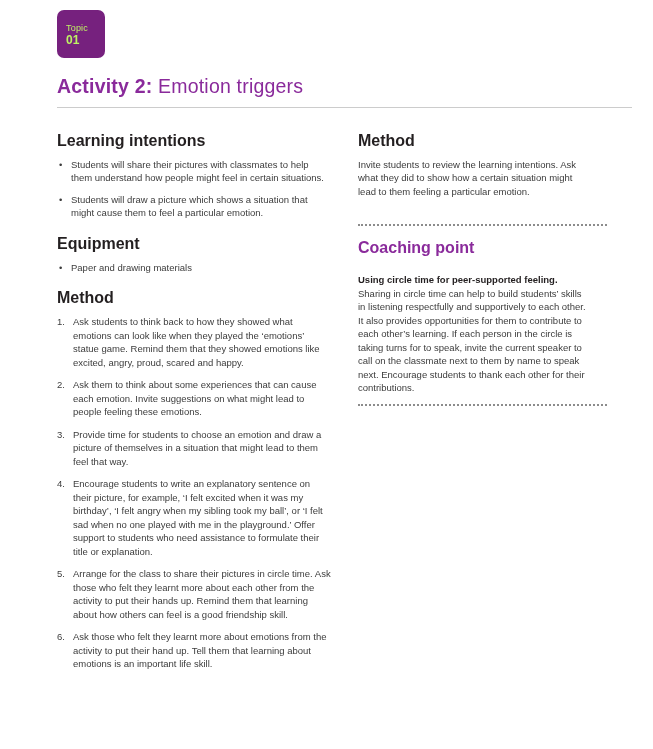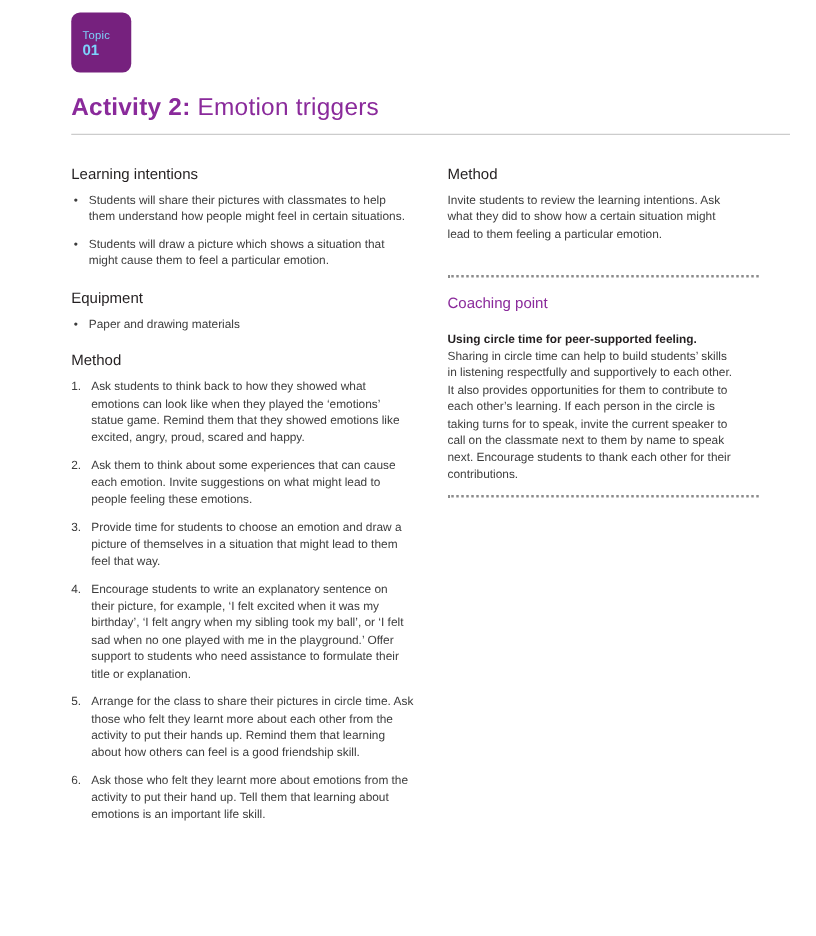--- a/index.html
+++ b/index.html
@@ -11,21 +11,21 @@
     box-sizing: border-box;
     padding: 10px 21px 0 57px;
     background: #ffffff;
     overflow: hidden;
   }
   .badge {
     width: 48px;
     height: 48px;
     background: #76217e;
     border-radius: 7px;
-    color: #7dd3fc;
+    color: #bef264;
     display: flex;
     flex-direction: column;
     justify-content: center;
     align-items: flex-start;
     box-sizing: border-box;
     padding-left: 9px;
   }
   .badge-topic { font-size: 9px; letter-spacing: .2px; margin-bottom: 1px; }
   .badge-num  { font-size: 12px; font-weight: bold; line-height: 1; }
   .title {
@@ -38,22 +38,22 @@
   .title-bold { font-weight: bold; }
   .rule {
     border: none;
     border-top: 1px solid #cccccc;
     margin: 0 0 24px 0;
   }
   .columns { display: flex; gap: 27px; }
   .col-left  { width: 274px; flex: 0 0 274px; }
   .col-right { width: 249px; flex: 0 0 249px; }
   h3.section-heading {
-    font-size: 12px;
-    font-weight: normal;
+    font-size: 16px;
+    font-weight: bold;
     color: #231f20;
     margin: 0 0 8px 0;
   }
   h3.purple { color: #8a2a9b; margin-bottom: 16px; }
   p.body-text {
     font-size: 9.5px;
     line-height: 1.42;
     margin: 0 16px 8px 0;
   }
   p.body-text .lead { font-weight: bold; color: #231f20; }

